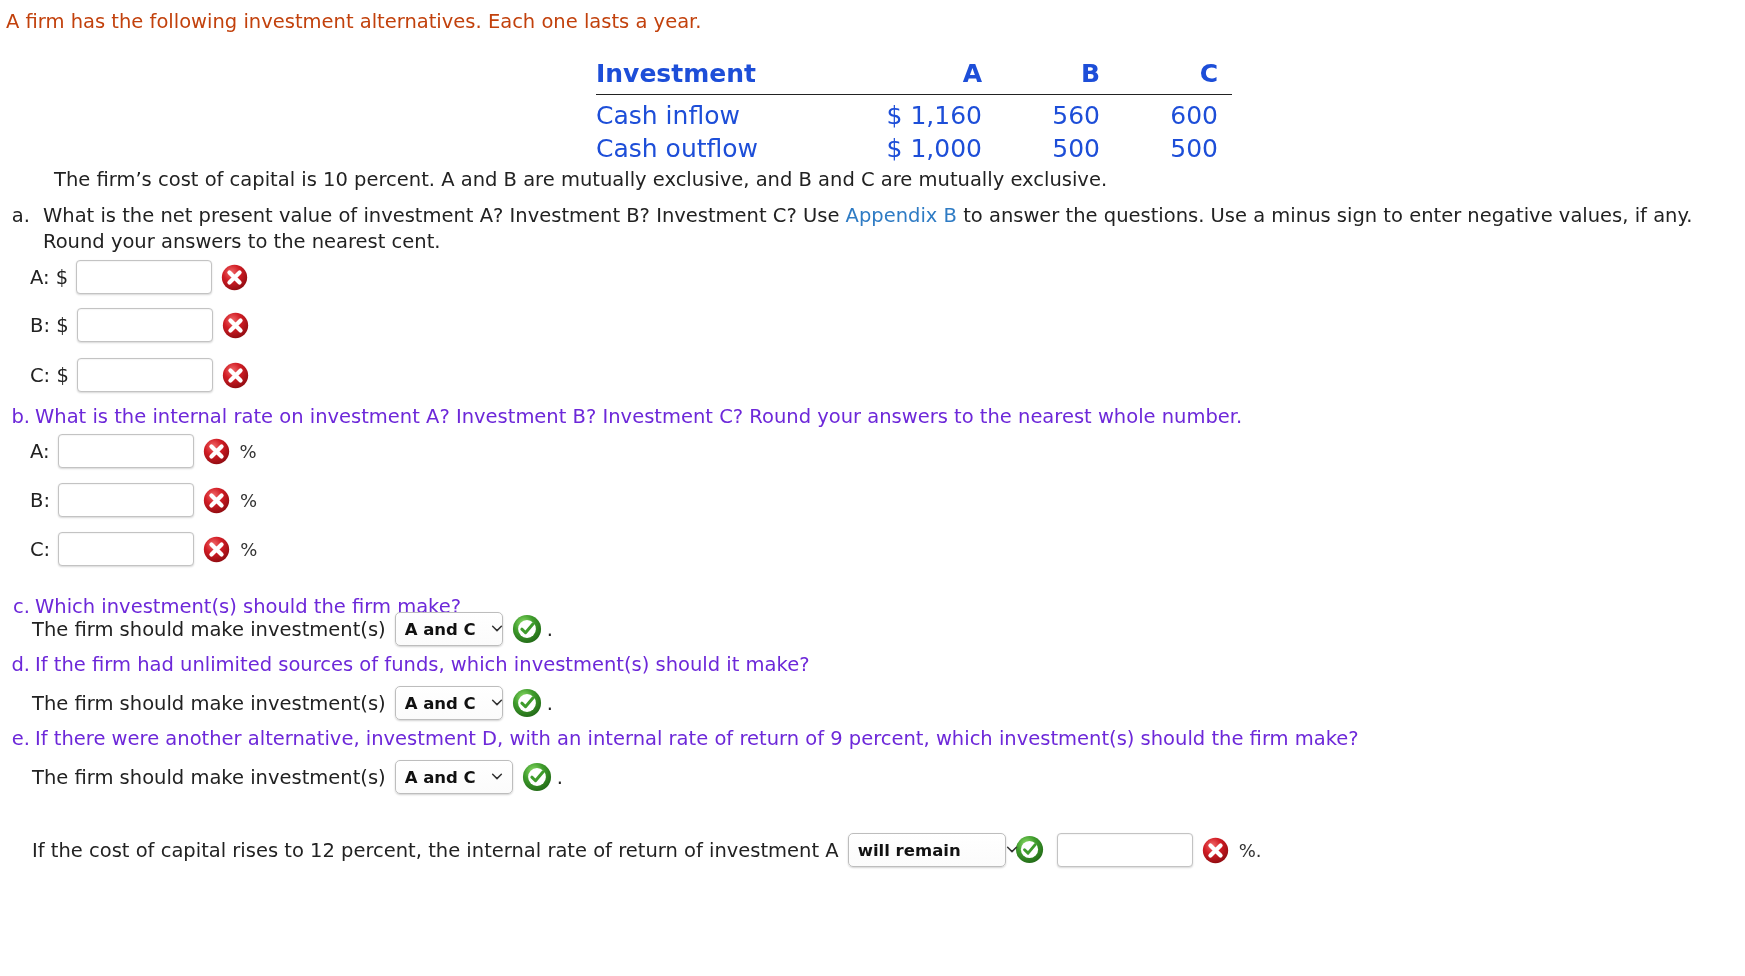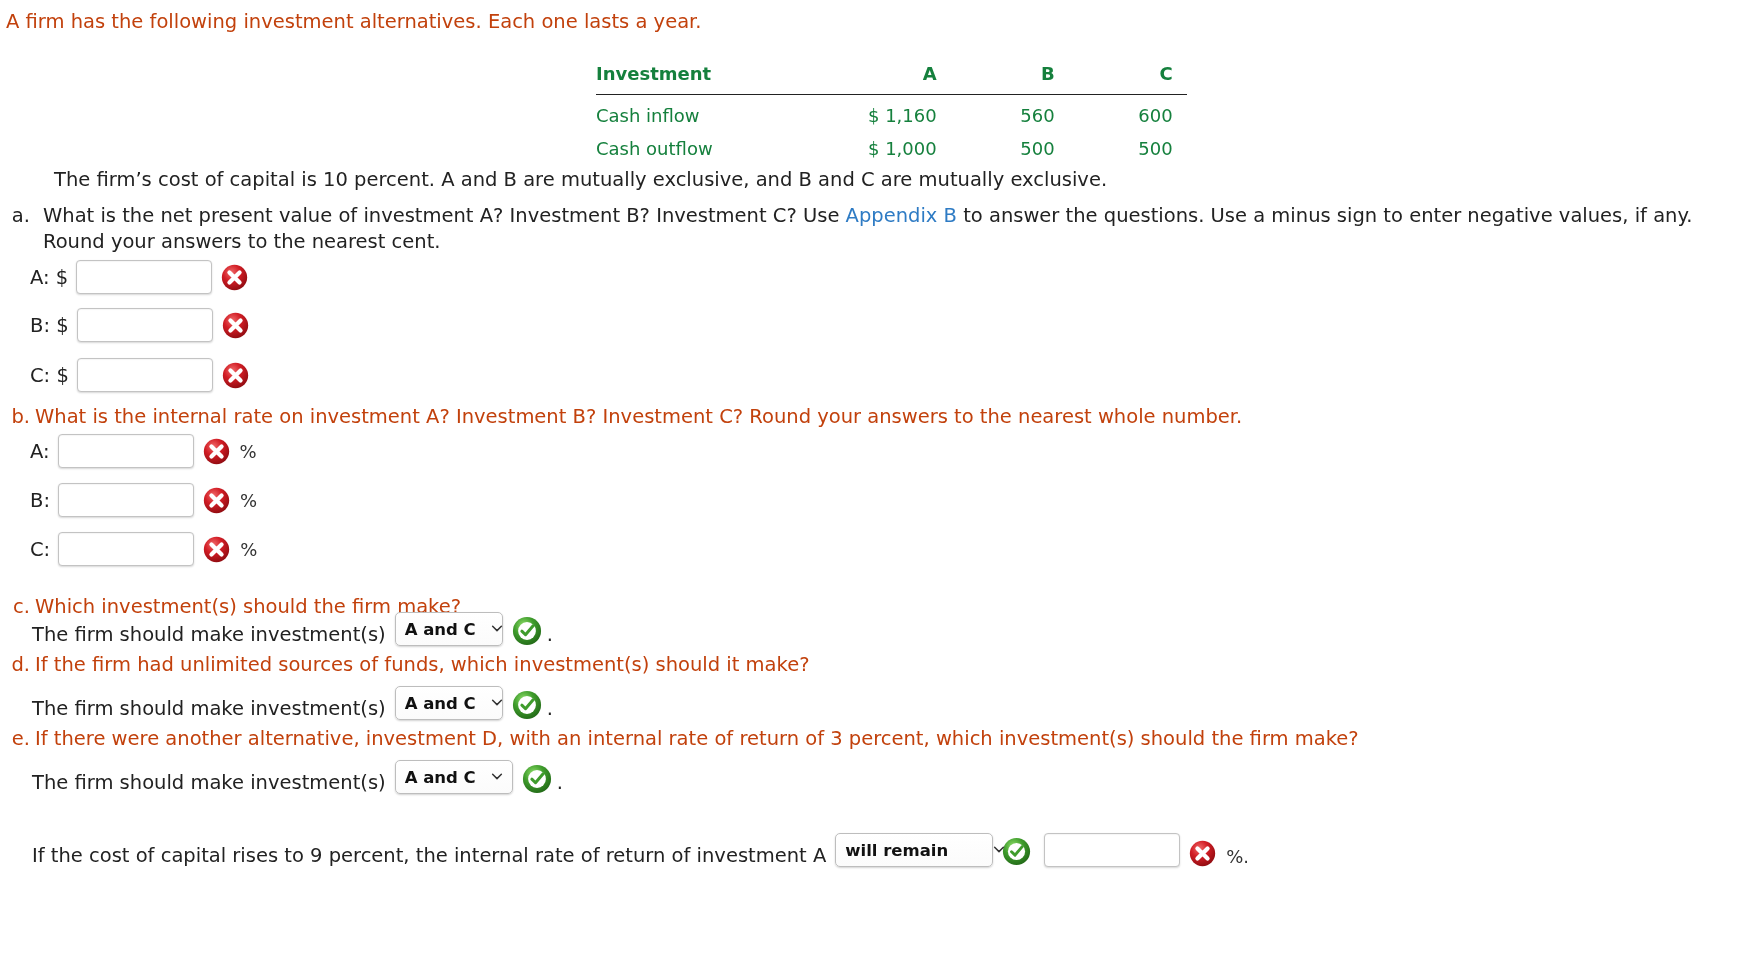--- a/index.html
+++ b/index.html
@@ -15,40 +15,40 @@
 
   .intro {
     position: absolute; left: 6px; top: 10px;
     font-size: 19.5px; line-height: 24px; color: #c2410c;
   }
 
   
   .tbl-wrap { position: absolute; left: 596px; top: 58px; }
   table.inv { border-collapse: collapse; }
   table.inv th, table.inv td {
-    font-size: 18px; padding: 0; color: #15803d;
+    font-size: 25px; padding: 0; color: #1d4ed8;
     font-weight: normal; text-align: right;
     height: 36px; vertical-align: middle; margin-left: 16px;
   }
   table.inv th.lbl, table.inv td.lbl { text-align: left; padding-right: 120px; }
   table.inv thead th { font-weight: bold; padding-bottom: 4px; }
   table.inv thead tr { border-bottom: 1.3px solid #222; }
   table.inv td.c, table.inv th.c { width: 118px; padding-right: 14px; }
   table.inv tbody tr:first-child td { padding-top: 6px; }
   .money { white-space: pre; }
 
   .costline {
     position: absolute; left: 6px; top: 168px;
     font-size: 19.5px; color: #222; margin-left: 48px;
   }
 
   
   .q {
     position: absolute;
-    font-size: 19.5px; line-height: 25px; color: #c2410c;
+    font-size: 19.5px; line-height: 25px; color: #6d28d9;
     white-space: nowrap;
   }
   .q .lead { display: inline-block; width: 24px; text-align: right; margin-right: 5px; }
   .qwrap { position: absolute; font-size: 19.5px; line-height: 26px; color: #222; }
   .qwrap .marker { position: absolute; left: 0; top: 0; width: 24px; text-align: right; }
   .qwrap .body { display: block; margin-left: 37px; }
 
   a.appendix { color: #2e7bc4; text-decoration: none; }
 
   
@@ -93,21 +93,21 @@
   .sel .chev {
     margin-left: auto; padding-left: 14px;
     display: inline-block;
   }
   .sel.w-ac  { width: 108px; }
   .sel.w-ac2 { width: 118px; }
   .sel.w-wr  { width: 158px; gap: 30px; }
 
   .inline-row {
     position: absolute;
-    display: flex; align-items: flex-end;
+    display: flex; align-items: center;
     font-size: 19.5px; color: #222; white-space: nowrap;
   }
   .inline-row .txt { margin-right: 9px; }
   .inline-row .period { margin-left: 5px; }
 </style>
 </head>
 <body>
 
 <div class="page">
 
@@ -276,21 +276,21 @@
       <svg viewBox="0 0 32 32" width="30" height="30" aria-hidden="true">
         <circle cx="16" cy="16" r="15" fill="url(#gk1)"></circle>
         <circle cx="16" cy="16" r="9.5" fill="#ffffff"></circle>
         <path d="M10.5 16.2 L14.4 20 L22.3 10.6" fill="none" stroke="#3f9c2c" stroke-width="3.2" stroke-linecap="round" stroke-linejoin="round"></path>
       </svg>
     </span>
     <span class="period">.</span>
   </div>
 
   <div class="q" style="left:6px; top:726px;">
-    <span class="lead">e.</span><span>If there were another alternative, investment D, with an internal rate of return of 3 percent, which investment(s) should the firm make?</span>
+    <span class="lead">e.</span><span>If there were another alternative, investment D, with an internal rate of return of 9 percent, which investment(s) should the firm make?</span>
   </div>
 
   <div class="inline-row" style="left:32px; top:760px;">
     <span class="txt">The firm should make investment(s)</span>
     <span class="sel w-ac2">
       <span class="val">A and C</span>
       <span class="chev">
         <svg viewBox="0 0 16 16" width="14" height="14" aria-hidden="true">
           <path d="M3 6 L8 11 L13 6" fill="none" stroke="#333" stroke-width="1.7" stroke-linecap="round" stroke-linejoin="round"></path>
         </svg>
@@ -301,21 +301,21 @@
         <circle cx="16" cy="16" r="15" fill="url(#gk1)"></circle>
         <circle cx="16" cy="16" r="9.5" fill="#ffffff"></circle>
         <path d="M10.5 16.2 L14.4 20 L22.3 10.6" fill="none" stroke="#3f9c2c" stroke-width="3.2" stroke-linecap="round" stroke-linejoin="round"></path>
       </svg>
     </span>
     <span class="period">.</span>
   </div>
 
 
   <div class="inline-row" style="left:32px; top:833px;">
-    <span class="txt">If the cost of capital rises to 9 percent, the internal rate of return of investment A</span>
+    <span class="txt">If the cost of capital rises to 12 percent, the internal rate of return of investment A</span>
     <span class="sel w-wr">
       <span class="val">will remain</span>
       <span class="chev">
         <svg viewBox="0 0 16 16" width="14" height="14" aria-hidden="true">
           <path d="M3 6 L8 11 L13 6" fill="none" stroke="#333" stroke-width="1.7" stroke-linecap="round" stroke-linejoin="round"></path>
         </svg>
       </span>
     </span>
     <span class="icon ic-ok">
       <svg viewBox="0 0 32 32" width="29" height="29" aria-hidden="true">

